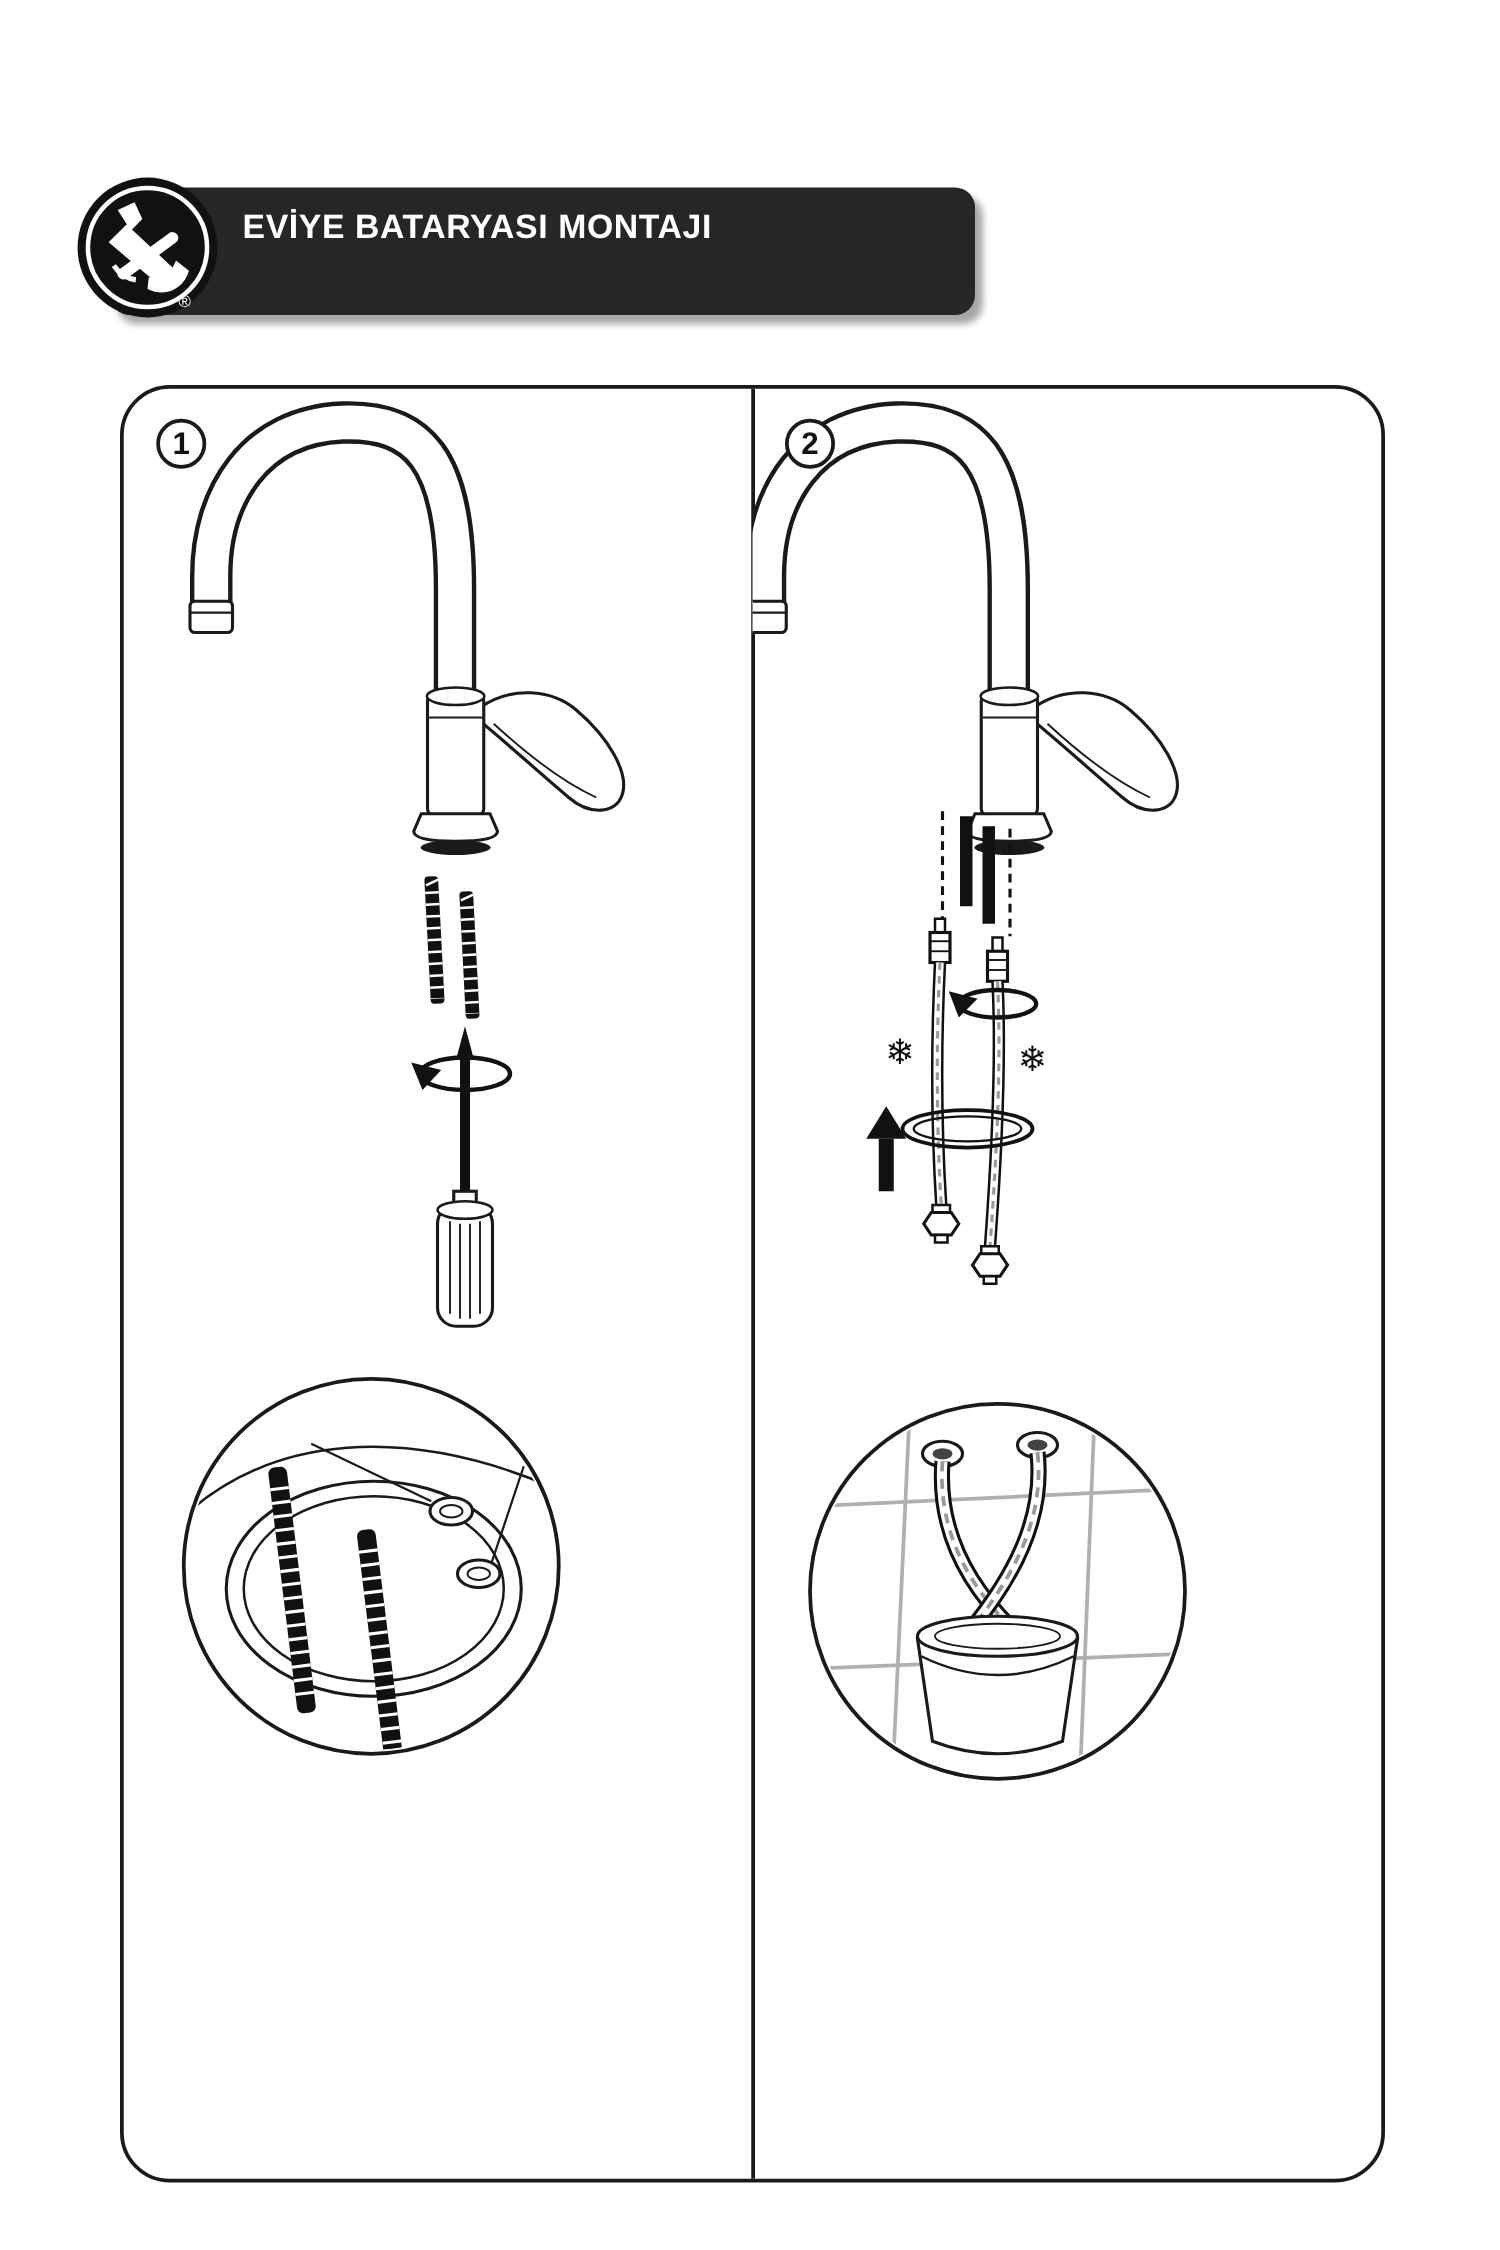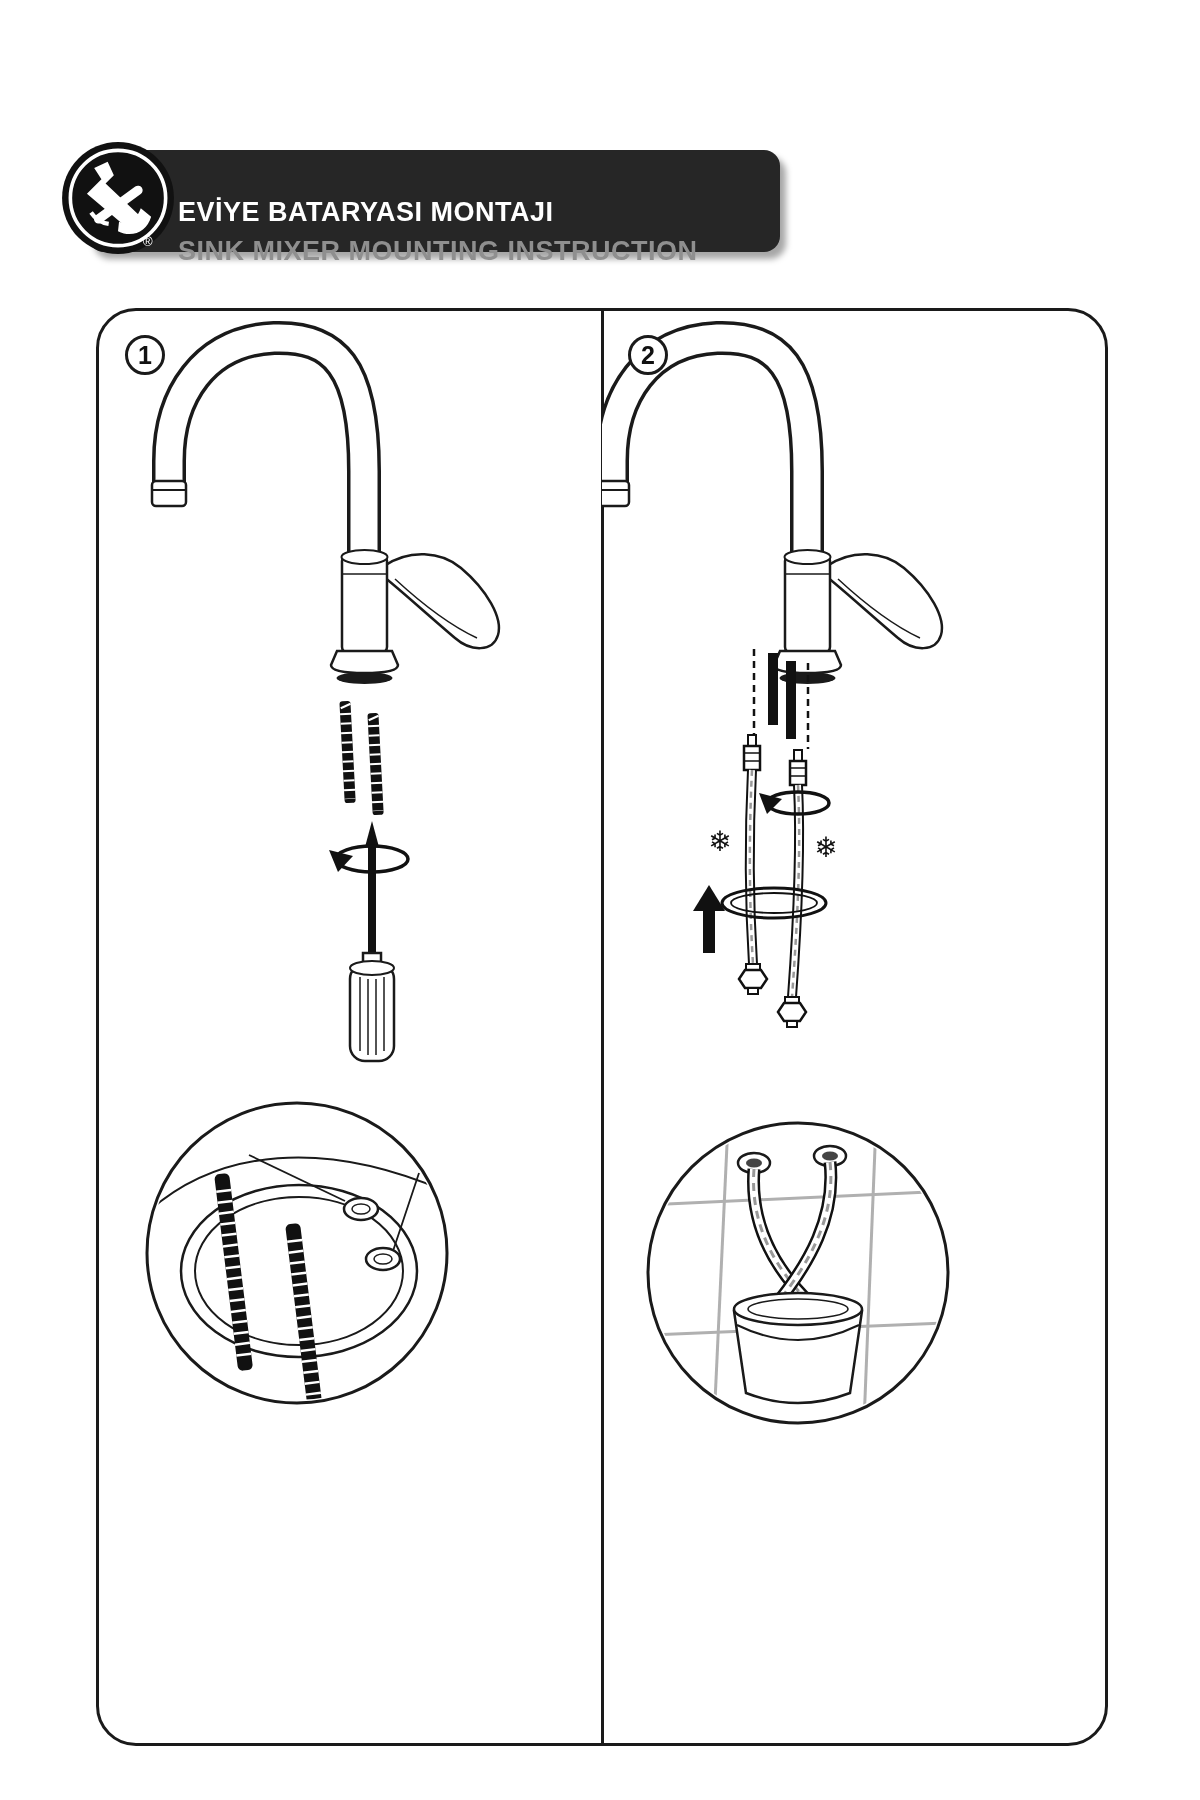--- a/index.html
+++ b/index.html
@@ -13,21 +13,21 @@
   }
 
   
   .banner {
     position: absolute; left: 88px; top: 150px;
     width: 692px; height: 102px;
     background: #262626;
     border-radius: 16px;
     box-shadow: 6px 7px 6px rgba(0,0,0,0.35);
   }
-  .banner-text { position: absolute; left: 90px; top: 12px; margin-top: 31px; }
+  .banner-text { position: absolute; left: 106px; top: 12px; }
   .title-tr {
     font-size: 27px; font-weight: bold; color: #ffffff;
     letter-spacing: 0.5px; line-height: 1.45; white-space: nowrap;
   }
   .title-en {
     font-size: 27px; font-weight: bold; color: #8f8f8f;
     letter-spacing: 0.5px; line-height: 1.45; white-space: nowrap;
   }
   .logo {
     position: absolute; left: 60px; top: 140px;
@@ -77,21 +77,20 @@
       <path d="M56 88 C70 95 84 88 88 74 L78 66 C74 77 66 82 57 79 Z" fill="#fff"></path>
       <path d="M30 70 C34 76 40 80 47 81" stroke="#fff" stroke-width="4" fill="none"></path>
     </g>
     <text x="80" y="102" font-size="13" fill="#fff">®</text>
   </svg>
 </div>
 
 <div class="banner">
   <div class="banner-text">
     <div class="title-tr">EVİYE BATARYASI MONTAJI</div>
-    <div class="title-en">SINK MIXER MOUNTING INSTRUCTION</div>
   </div>
 </div>
 
 <div class="panel">
   <div class="divider"></div>
 
   <div class="step-badge badge-1">
     <span>1</span>
   </div>
   <div class="step-badge badge-2">

